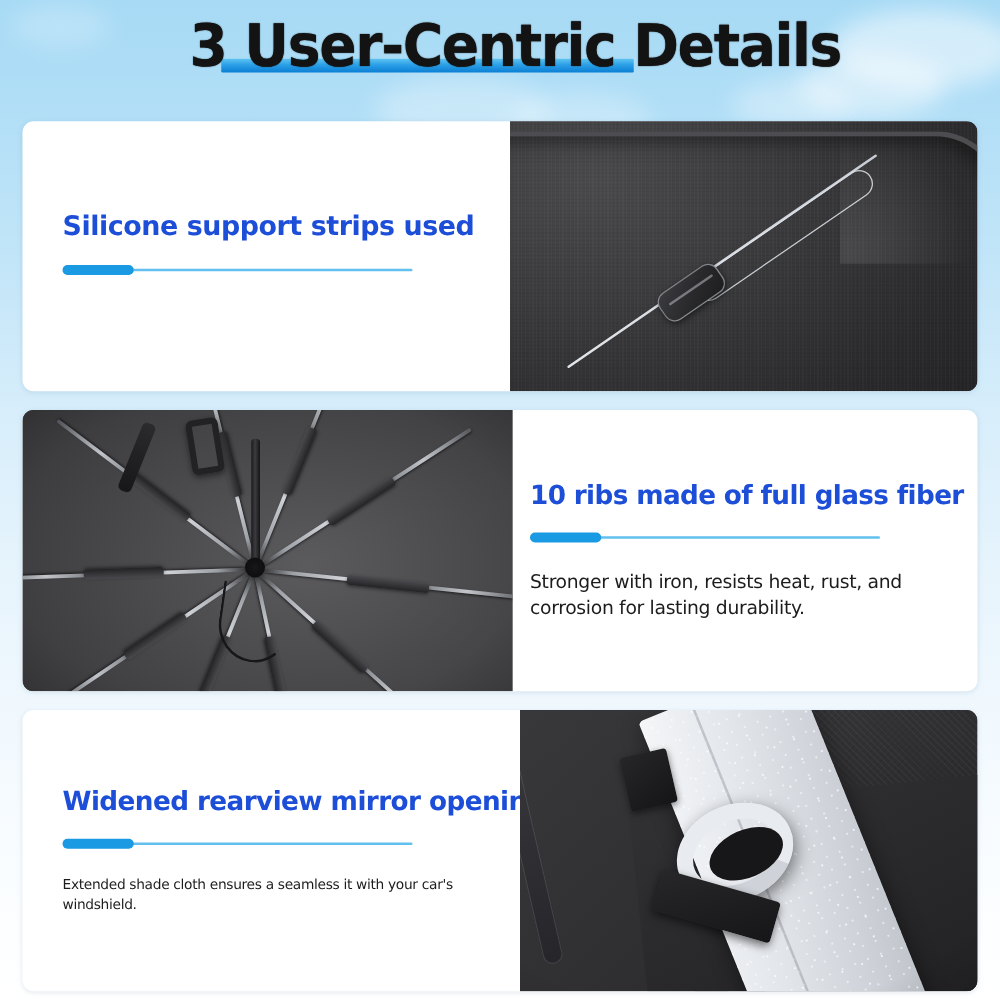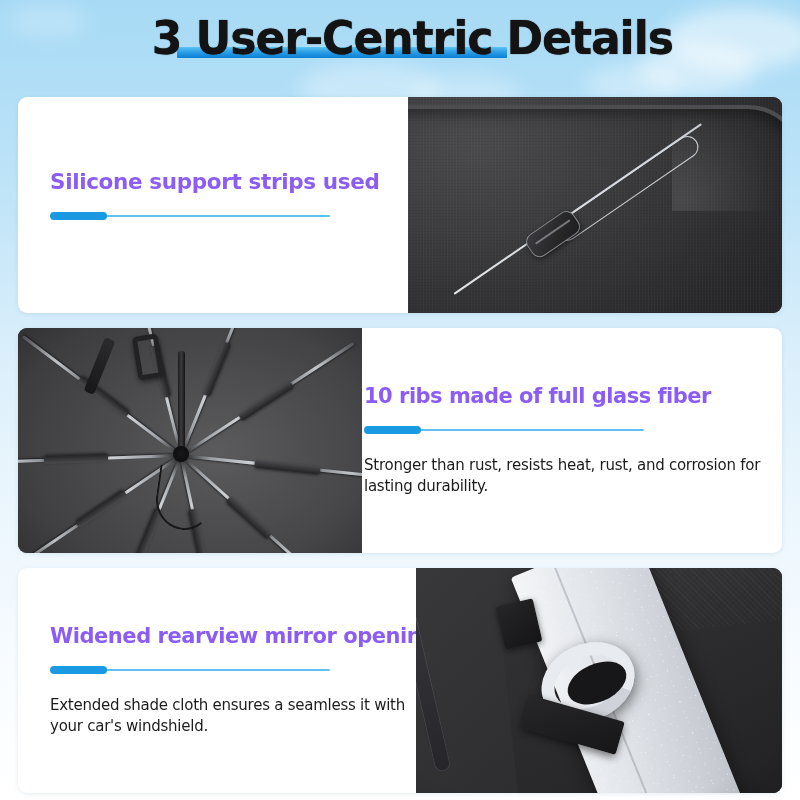--- a/index.html
+++ b/index.html
@@ -92,28 +92,28 @@
 
   .card-text {
     position: relative;
     flex: 0 0 auto;
     padding: 0 0 0 32px;
     display: flex;
     flex-direction: column;
     justify-content: center;
   }
   .card-1 .card-text { width: 390px; }
-  .card-2 .card-text { width: 420px; padding-left: 2px; }
+  .card-2 .card-text { width: 372px; padding-left: 14px; }
   .card-3 .card-text { width: 398px; }
 
   .card-heading {
     font-family: "DejaVu Sans", sans-serif;
     font-size: 21.5px;
     font-weight: 700;
-    color: #8b5cf6;
+    color: #1d4ed8;
     letter-spacing: -.35px;
     white-space: nowrap;
   }
   .card-2 .card-heading { font-size: 21px; letter-spacing: -.5px; }
   .card-3 .card-heading { font-size: 21px; letter-spacing: -.45px; }
 
   .divider {
     position: relative;
     height: 8px;
     margin: 18px 0 21px 0;
@@ -138,21 +138,21 @@
 
   .card-body {
     font-family: "DejaVu Sans", sans-serif;
     font-size: 15.5px;
     font-weight: 400;
     color: #1c1c1c;
     line-height: 1.42;
     letter-spacing: -.25px;
   }
   .card-2 .card-body { font-size: 15px; }
-  .card-3 .card-body { font-size: 15px; }
+  .card-3 .card-body { font-size: 11px; }
 
   .card-photo {
     flex: 1 1 auto;
     position: relative;
     overflow: hidden;
     background: #2f2f31;
   }
 
   
   .ph1 {
@@ -488,21 +488,21 @@
       <div class="ph2-hub"></div>
       <div class="ph2-vignette"></div>
     </div>
   </div>
   <div class="card-text">
     <div class="card-heading">10 ribs made of full glass fiber</div>
     <div class="divider">
       <div class="divider-thin"></div>
       <div class="divider-thick"></div>
     </div>
-    <div class="card-body">Stronger than rust, resists heat, rust, and corrosion for lasting durability.</div>
+    <div class="card-body">Stronger with iron, resists heat, rust, and corrosion for lasting durability.</div>
   </div>
 </div>
 
 <div class="card card-3">
   <div class="card-text">
     <div class="card-heading">Widened rearview mirror opening</div>
     <div class="divider">
       <div class="divider-thin"></div>
       <div class="divider-thick"></div>
     </div>

